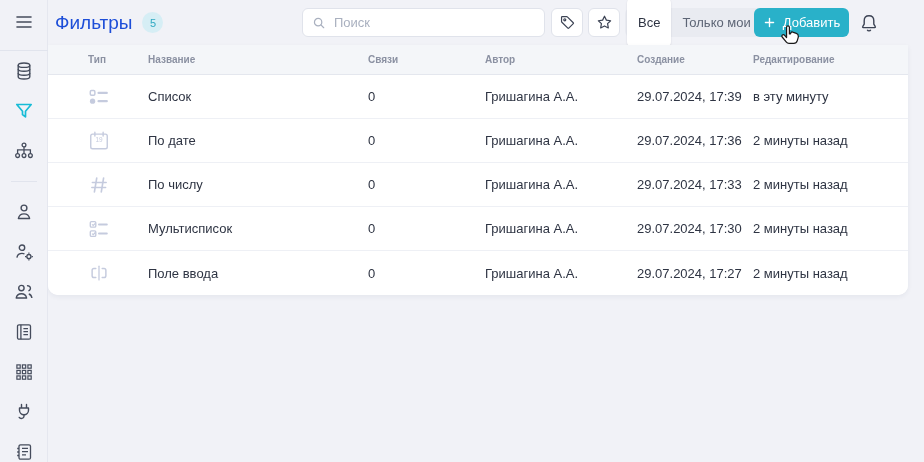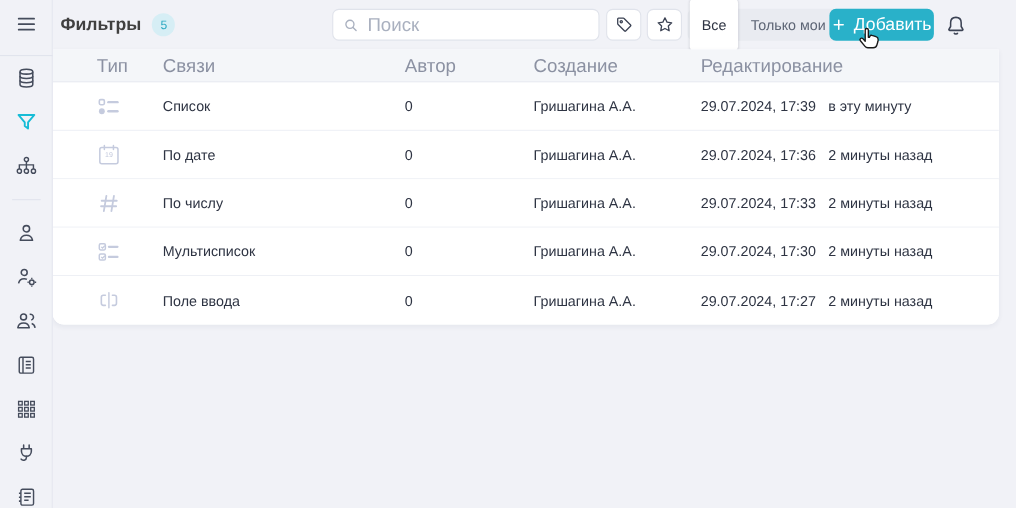--- a/index.html
+++ b/index.html
@@ -16,58 +16,58 @@
   .sb-btn .ic{width:20px;height:20px;}
   .sb-btn .ic svg{width:20px;height:20px;}
   .sb-btn.active{color:#17bcd6;}
   #menu-btn{margin-top:2px;}
   .sb-divider{width:48px;height:1px;background:#e1e4ed;margin-top:8px;flex:0 0 auto;}
   .sb-divider.short{width:26px;margin:10px 0;}
 
   
   .topbar{position:absolute;left:48px;top:0;width:876px;height:45px;background:#f1f2f7;}
   .title-wrap{position:absolute;left:7px;top:0;height:45px;display:flex;align-items:center;gap:10px;}
-  .page-title{font-size:16px;font-weight:bold;color:#404040;margin:0;}
+  .page-title{font-size:19px;font-weight:normal;color:#1d4ed8;margin:0;}
   .badge{width:21px;height:21px;border-radius:50%;background:#d6eef5;color:#2fa9c2;
          font-size:11px;display:flex;align-items:center;justify-content:center;}
   .search{position:absolute;left:254px;top:8px;width:243px;height:29px;box-sizing:border-box;
           background:#fff;border:1px solid #e0e3eb;border-radius:6px;display:flex;
           align-items:center;padding:0 9px;gap:6px;color:#a9b0bf;}
   .search svg{width:14px;height:14px;flex:0 0 auto;}
-  .search input{border:none;outline:none;flex:1;font-size:17px;color:#2e3443;background:transparent;
+  .search input{border:none;outline:none;flex:1;font-size:13px;color:#2e3443;background:transparent;
                 font-family:inherit;min-width:0;}
   .search input::placeholder{color:#a9b0bf;}
   .icon-btn{position:absolute;top:8px;width:32px;height:29px;box-sizing:border-box;background:#fff;
             border:1px solid #e0e3eb;border-radius:6px;display:flex;align-items:center;
             justify-content:center;color:#3c4354;cursor:pointer;padding:0;}
   .icon-btn svg{width:17px;height:17px;}
   #tag-btn{left:503px;} #star-btn{left:540px;}
   .seg{position:absolute;left:577px;top:8px;height:29px;background:#e9ebf1;border-radius:6px;
        display:flex;align-items:center;padding:2px;box-sizing:border-box;}
   .seg .opt{height:25px;display:flex;align-items:center;padding:12px 11px;font-size:13px;
             color:#5d6575;border-radius:5px;cursor:pointer;white-space:nowrap;}
   .seg .opt.sel{background:#fff;color:#2e3443;box-shadow:0 1px 2px rgba(40,50,70,.14);}
   .add-btn{position:absolute;left:706px;top:8px;width:95px;height:29px;background:#29b1c9;border:none;
-           border-radius:6px;color:#fff;font-size:16px;display:flex;align-items:center;
+           border-radius:6px;color:#fff;font-size:13px;display:flex;align-items:center;
            justify-content:center;gap:7px;cursor:pointer;font-family:inherit;}
   .add-btn svg{width:13px;height:13px;}
   .bell-btn{position:absolute;left:806px;top:8px;width:29px;height:29px;background:none;border:none;
             color:#3c4354;display:flex;align-items:center;justify-content:center;cursor:pointer;padding:0;}
   .bell-btn svg{width:20px;height:20px;}
   .avatar{position:absolute;left:876px;top:8px;width:29px;height:29px;border-radius:50%;
           background:#c9e9f1;color:#2ba6be;font-size:12px;font-weight:bold;display:flex;
           align-items:center;justify-content:center;cursor:pointer;}
 
   
   .card{position:absolute;left:48px;top:45px;width:860px;height:250px;background:#fff;
         border-radius:0 0 10px 10px;box-shadow:0 2px 5px rgba(40,50,80,.06);}
   .thead,.trow{display:grid;grid-template-columns:60px 220px 117px 152px 116px 1fr;
                padding-left:40px;align-items:center;box-sizing:border-box;}
   .thead{height:30px;background:#f4f6f9;border-bottom:1px solid #e4e7ee;}
-  .hcell{font-size:17px;color:#8b91a2;}
+  .hcell{font-size:10px;color:#8b91a2;font-weight:bold;}
   .trow{height:44px;border-bottom:1px solid #eef0f5;font-size:13px;color:#2e3443;
         cursor:pointer;background:#fff;}
   .trow:last-child{border-bottom:none;border-radius:0 0 10px 10px;}
   .ticon{width:22px;height:22px;color:#c5cbde;}
   .ticon svg{width:22px;height:22px;}
 
   
   .cursor{position:absolute;left:777px;top:23px;width:25px;height:25px;z-index:50;pointer-events:none;}
 </style>
 </head>
@@ -235,20 +235,21 @@
         </svg>
       </span>
   </button>
 
   <div class="avatar">КЛ</div>
 </header>
 
 <main class="card">
   <div class="thead" id="table-head">
       <span class="hcell">Тип</span>
+      <span class="hcell">Название</span>
       <span class="hcell">Связи</span>
       <span class="hcell">Автор</span>
       <span class="hcell">Создание</span>
       <span class="hcell">Редактирование</span>
     </div>
   <div id="table-body">
       <div class="trow">
         <span class="cell"><span class="ticon"><svg viewBox="0 0 24 24" fill="none">
               <rect x="2.5" y="5" width="5" height="5" rx="1.3" stroke="currentColor" stroke-width="1.6"></rect>
               <path d="M11.5 7.5h9" stroke="currentColor" stroke-width="2.4" stroke-linecap="round"></path>

